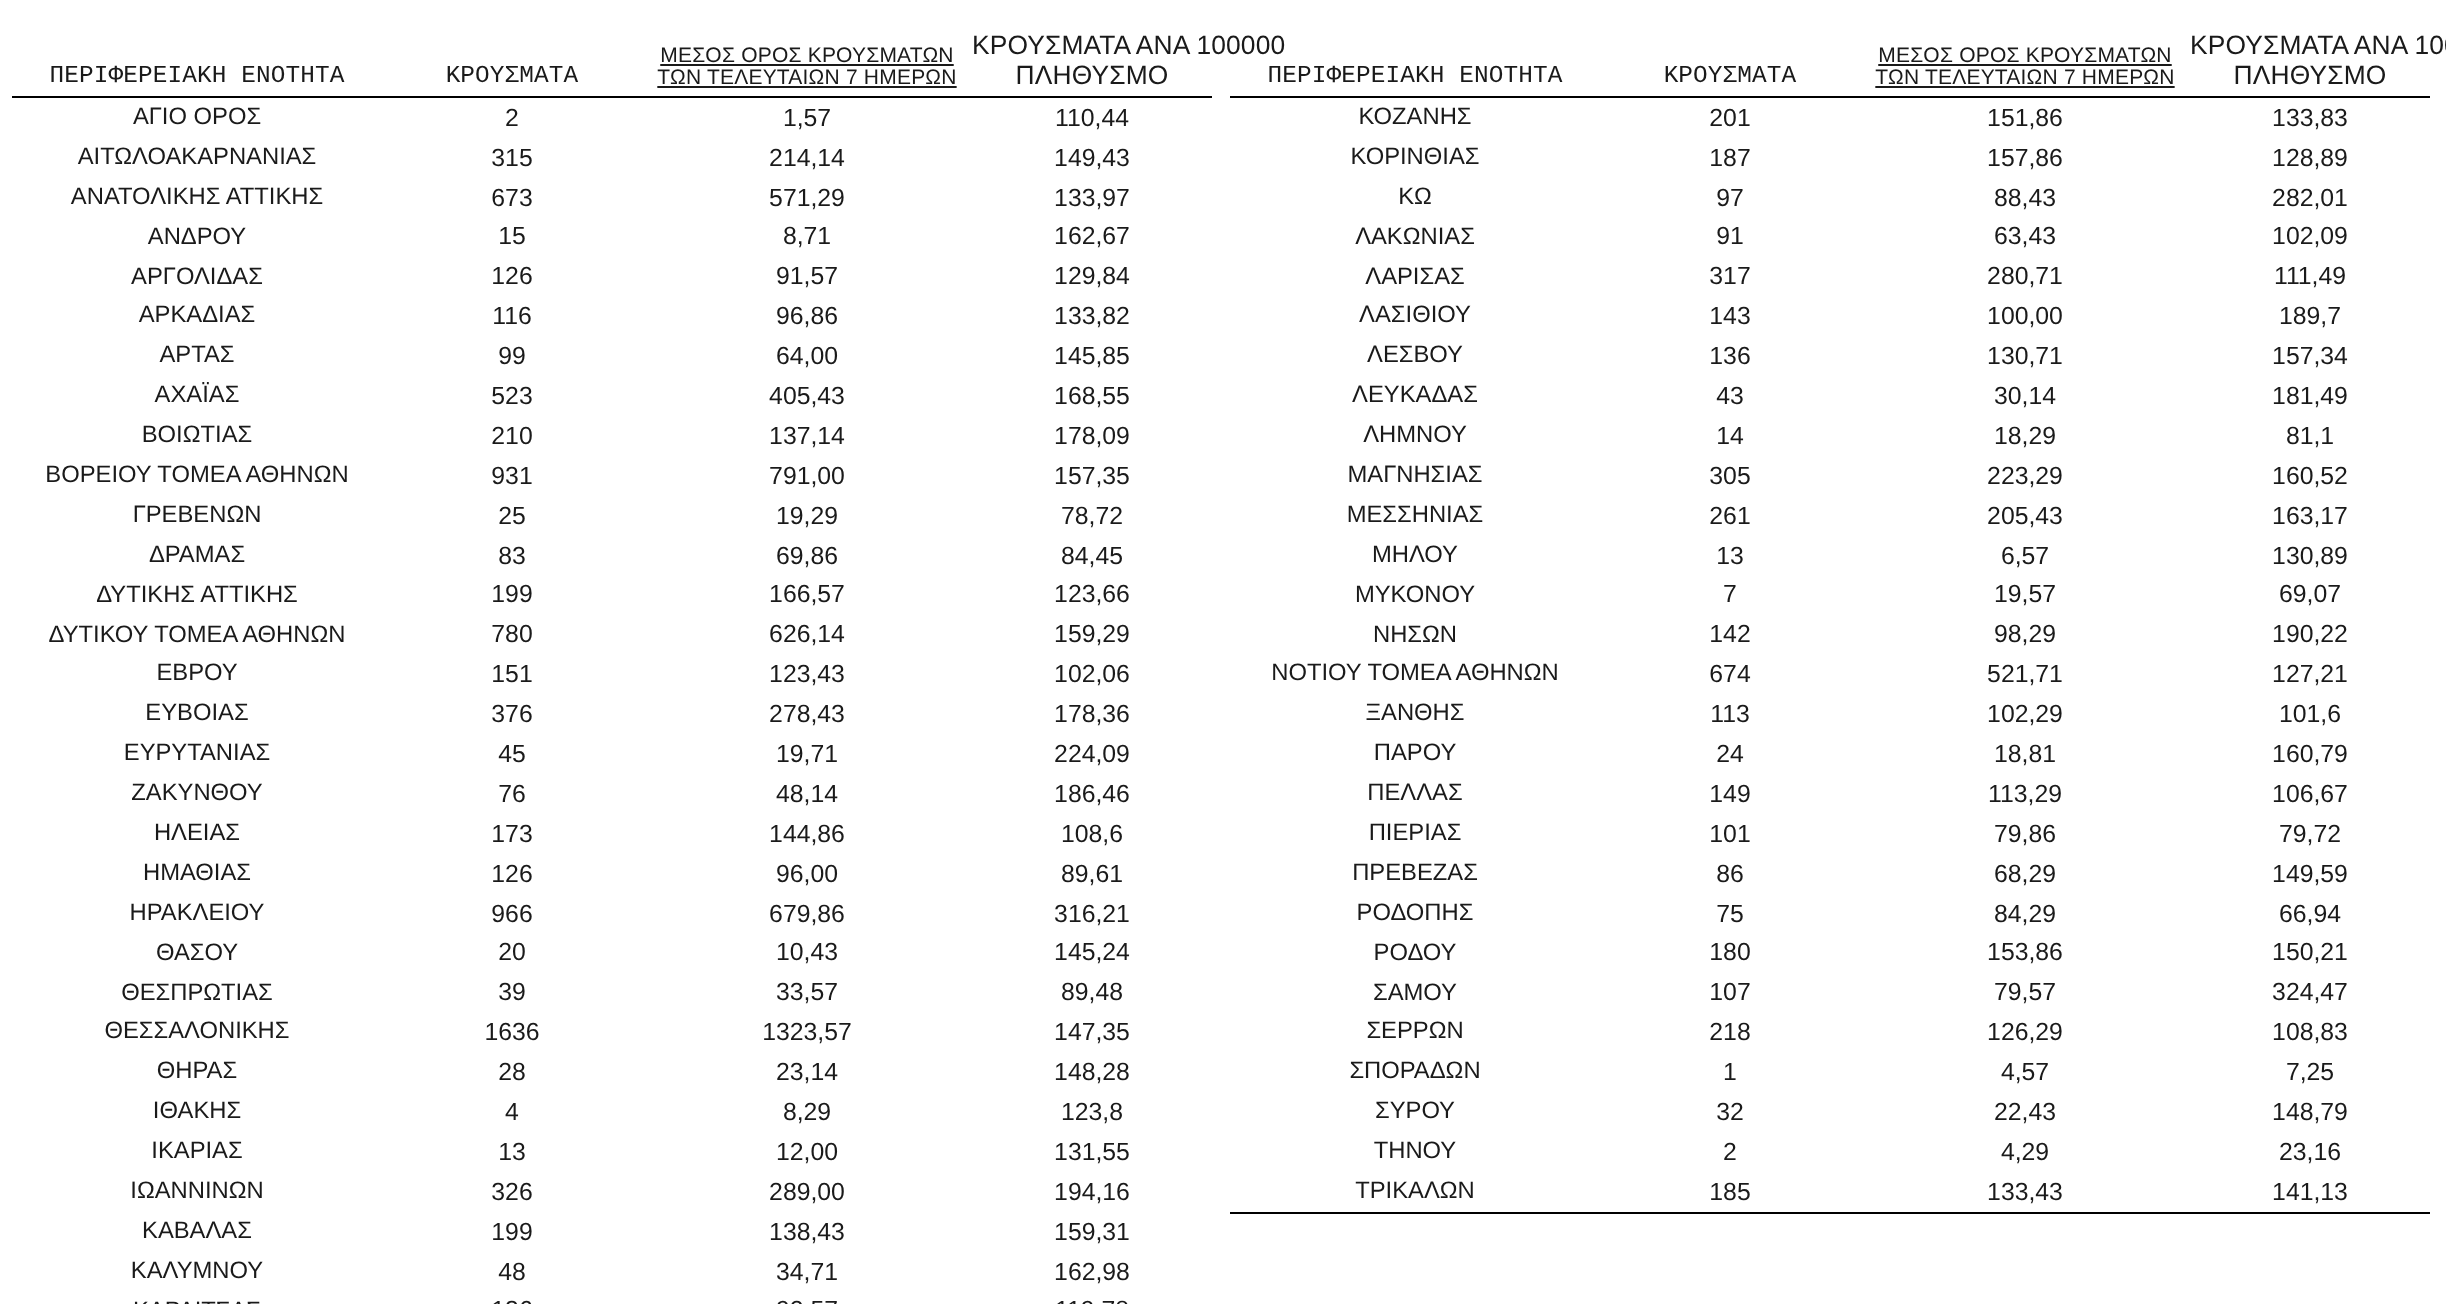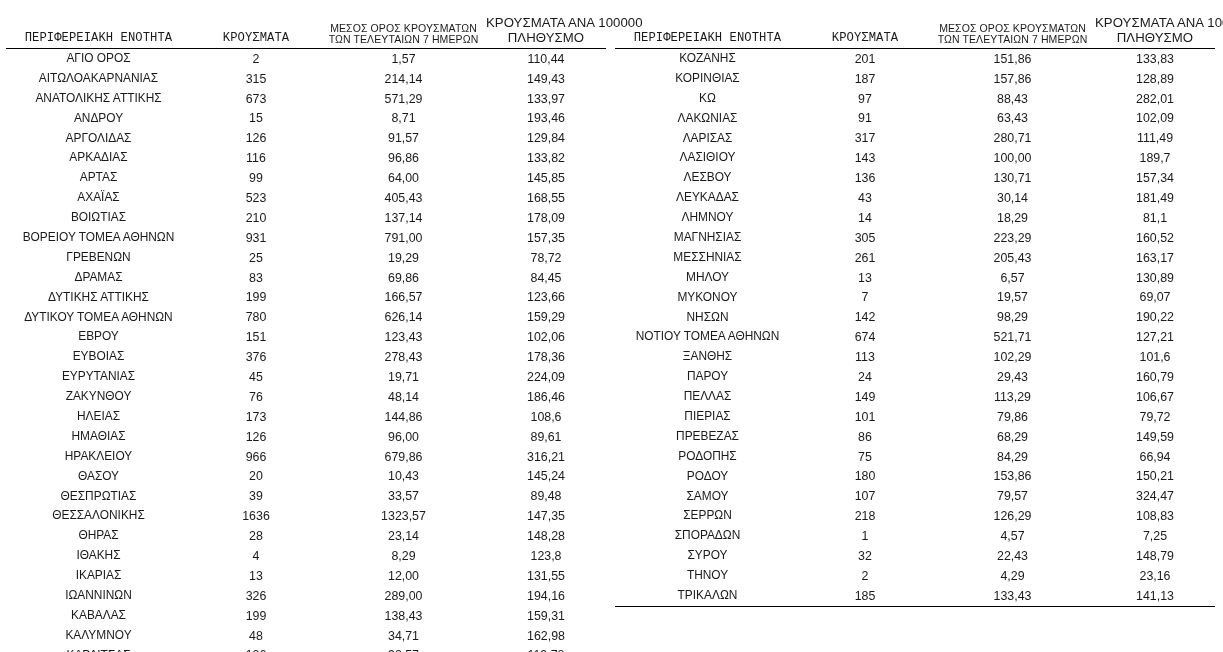--- a/index.html
+++ b/index.html
@@ -51,20 +51,21 @@
     padding: 0 0 2px 0;
     border-bottom: 1.5px solid #000000;
     text-align: center;
     line-height: 1.12;
     height: 46px;
   }
   .hdr-sm {
     font-size: 10.5px;
     letter-spacing: 0.01em;
     white-space: nowrap;
+    text-decoration: underline;
   }
   .hdr-md {
     font-size: 12.2px;
     letter-spacing: 0.005em;
     white-space: nowrap;
     font-family: Liberation Mono, monospace;
   }
   .hdr-lg {
     font-size: 13.2px;
     letter-spacing: 0.005em;
@@ -136,21 +137,21 @@
           <tr class="row-name">
             <td class="cell-name">ΑΝΑΤΟΛΙΚΗΣ ΑΤΤΙΚΗΣ</td>
             <td class="cell-cases">673</td>
             <td class="cell-avg">571,29</td>
             <td class="cell-per">133,97</td>
           </tr>
           <tr class="row-name">
             <td class="cell-name">ΑΝΔΡΟΥ</td>
             <td class="cell-cases">15</td>
             <td class="cell-avg">8,71</td>
-            <td class="cell-per">193,46</td>
+            <td class="cell-per">162,67</td>
           </tr>
           <tr class="row-name">
             <td class="cell-name">ΑΡΓΟΛΙΔΑΣ</td>
             <td class="cell-cases">126</td>
             <td class="cell-avg">91,57</td>
             <td class="cell-per">129,84</td>
           </tr>
           <tr class="row-name">
             <td class="cell-name">ΑΡΚΑΔΙΑΣ</td>
             <td class="cell-cases">116</td>
@@ -432,21 +433,21 @@
           </tr>
           <tr class="row-name">
             <td class="cell-name">ΞΑΝΘΗΣ</td>
             <td class="cell-cases">113</td>
             <td class="cell-avg">102,29</td>
             <td class="cell-per">101,6</td>
           </tr>
           <tr class="row-name">
             <td class="cell-name">ΠΑΡΟΥ</td>
             <td class="cell-cases">24</td>
-            <td class="cell-avg">29,43</td>
+            <td class="cell-avg">18,81</td>
             <td class="cell-per">160,79</td>
           </tr>
           <tr class="row-name">
             <td class="cell-name">ΠΕΛΛΑΣ</td>
             <td class="cell-cases">149</td>
             <td class="cell-avg">113,29</td>
             <td class="cell-per">106,67</td>
           </tr>
           <tr class="row-name">
             <td class="cell-name">ΠΙΕΡΙΑΣ</td>

